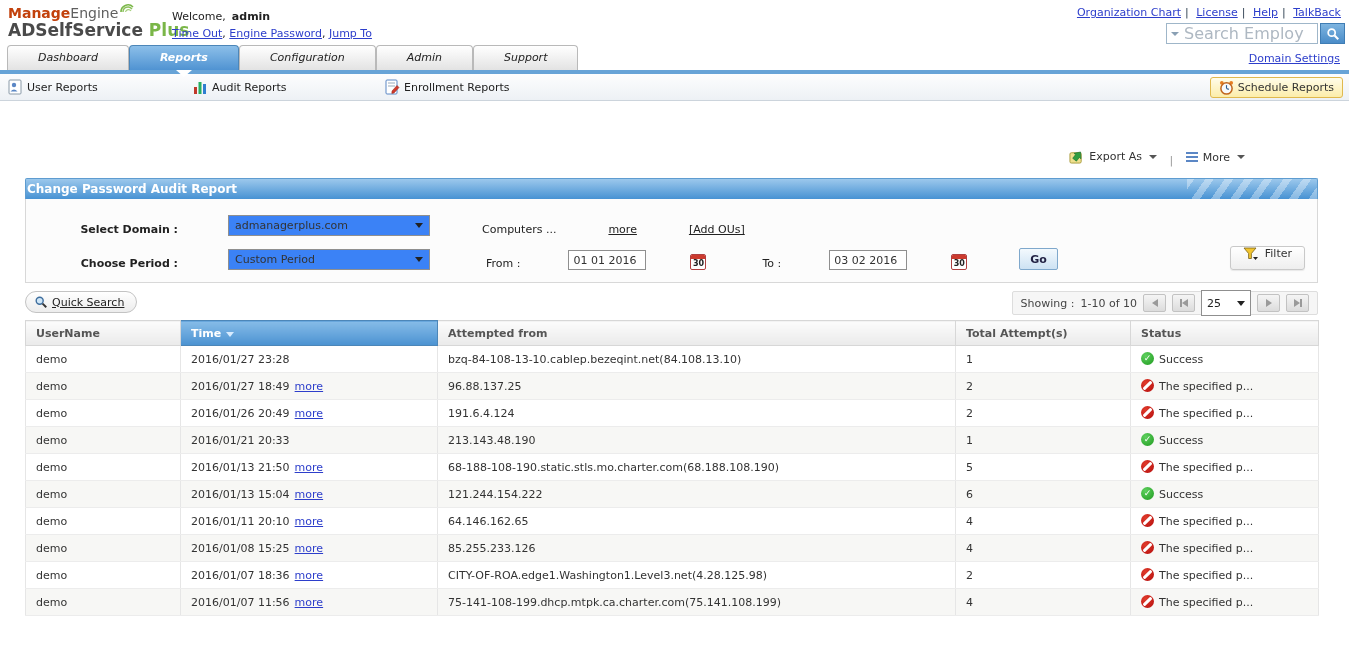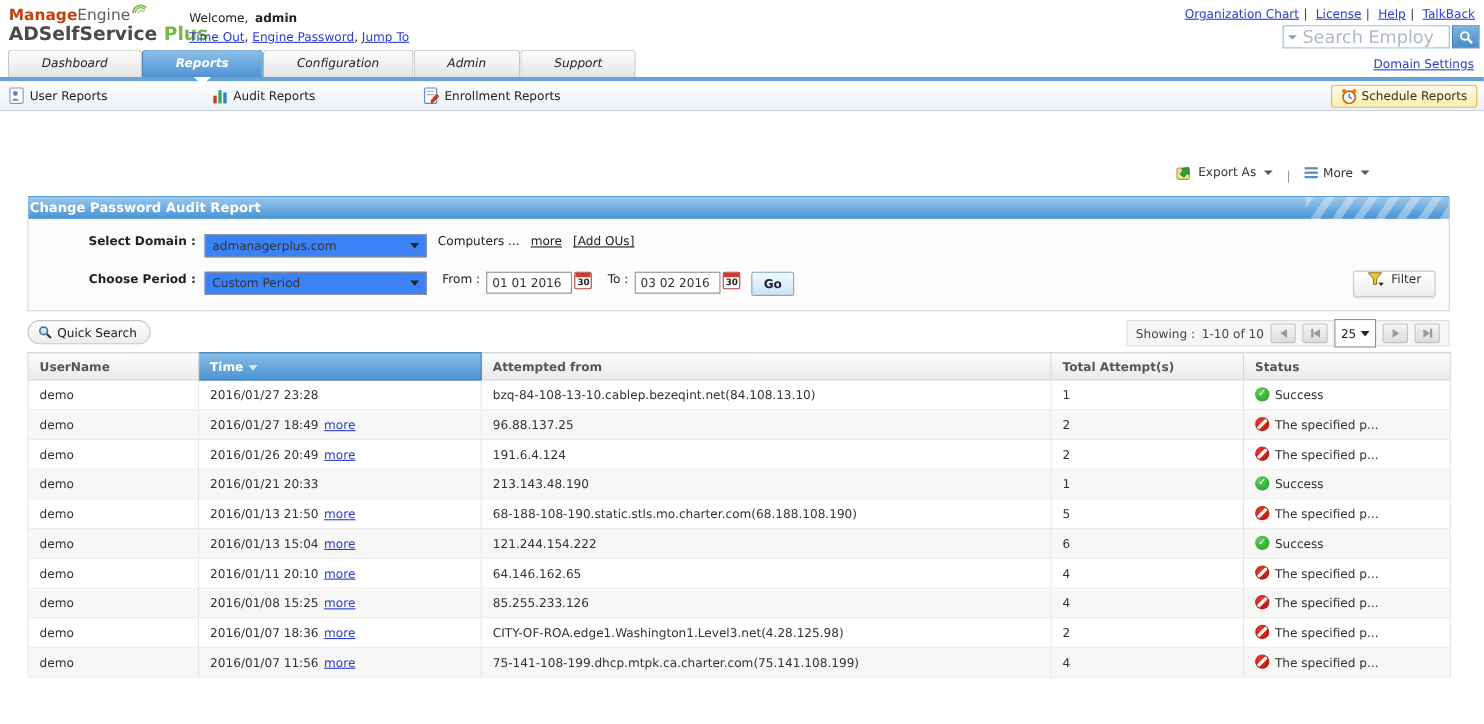--- a/index.html
+++ b/index.html
@@ -51,46 +51,46 @@
   .dcaret { width:0;height:0;border-left:4px solid transparent;border-right:4px solid transparent;border-top:4px solid #555; display:inline-block; margin-left:2px;}
 
   
   .panel { margin:9px 31px 0 25px; }
   .panel-title { height:21px; line-height:21px; border-radius:2px 2px 0 0; position:relative; overflow:hidden;
         background:linear-gradient(#9cc8ec,#4792d3); border:1px solid #5e9cd0; border-bottom:none; }
   .panel-title span { color:#fff; font-weight:bold; font-size:12px; margin-left:1px; }
   .panel-title::after { content:""; position:absolute; right:0; top:0; width:130px; height:100%;
         background:repeating-linear-gradient(-55deg, rgba(255,255,255,.35) 0 7px, rgba(255,255,255,0) 7px 16px); }
   .form-box { border:1px solid #d8d8d8; border-top:none; background:#fcfcfc; padding:14px 0 12px; position:relative; }
-  .form-row { display:flex; align-items:flex-start; height:23px; }
+  .form-row { display:flex; align-items:flex-end; height:23px;gap:42px; }
   .form-row + .form-row { margin-top:11px; }
   .flabel { width:152px; text-align:right; font-weight:bold; color:#222; margin-right:8px; }
   .fake-select { width:202px; height:21px; border:1px solid #8f8f8f; background:#3b82f6; display:flex; align-items:center; justify-content:space-between; padding:0 6px; cursor:pointer; }
   .fake-select .scaret { width:0;height:0;border-left:4px solid transparent;border-right:4px solid transparent;border-top:5px solid #222; }
   .computers { margin-left:10px; color:#222; }
   .fr-label { font-weight:normal; color:#222; margin:0 6px 0 14px; }
   .date-input { width:78px; height:20px; border:1px solid #8f8f8f; background:#fff; padding:0 4px; font-family:inherit; font-size:11px; color:#333; }
   .cal { width:16px; height:16px; border:1px solid #b04040; border-radius:2px; background:#fff; display:inline-block; margin-left:2px; position:relative; cursor:pointer; overflow:hidden; vertical-align:middle;}
   .cal::before { content:""; position:absolute; top:0; left:0; right:0; height:4px; background:#cc3b2e; }
   .cal .d { position:absolute; bottom:0; left:0; right:0; text-align:center; font-size:8px; font-weight:bold; color:#222; line-height:11px; }
   .go-btn { height:22px; margin-left:10px; padding:0 10px; border:1px solid #7fa8cc; border-radius:2px; background:linear-gradient(#f3f9fd,#cde2f3); font-weight:bold; color:#224; cursor:pointer; font-family:inherit; font-size:11px; }
   .filter-btn { position:absolute; right:12px; bottom:12px; height:24px; display:inline-flex; align-items:flex-start; gap:6px; padding:0 12px;
         border:1px solid #c9c9c9; border-radius:3px; background:linear-gradient(#ffffff,#eeeeee); box-shadow:0 1px 1px rgba(0,0,0,.08); cursor:pointer; color:#333; }
 
   
   .listing-bar { margin-top:8px; height:25px; position:relative; }
   .qs-btn { position:absolute; left:0; top:0; height:22px; display:inline-flex; align-items:center; gap:4px; padding:0 12px 0 8px;
-        border:1px solid #c3c3c3; border-radius:11px; background:linear-gradient(#ffffff,#ececec); cursor:pointer; color:#222; }
+        border:1px solid #c3c3c3; border-radius:11px; background:linear-gradient(#ffffff,#ececec); cursor:pointer; color:#222;text-decoration:underline; }
   .pagerwrap { position:absolute; right:0; top:0; height:24px; display:flex; align-items:center; gap:6px;
         border:1px solid #ddd; border-radius:2px; background:#f6f6f6; padding:0 8px; color:#444; }
   .pager-btn { width:23px; height:18px; border:1px solid #c2c2c2; border-radius:2px; background:linear-gradient(#f5f5f5,#dcdcdc); display:inline-flex; align-items:center; justify-content:center; cursor:default; }
   .tri-l { width:0;height:0;border-top:4px solid transparent;border-bottom:4px solid transparent;border-right:6px solid #9a9a9a; }
   .tri-r { width:0;height:0;border-top:4px solid transparent;border-bottom:4px solid transparent;border-left:6px solid #9a9a9a; }
   .bar-v { width:2px; height:8px; background:#9a9a9a; }
-  .size-select { width:38px; height:20px; border:1px solid #8f8f8f; background:#fff; display:inline-flex; align-items:center; justify-content:space-between; padding:12px 5px; cursor:pointer; color:#222; }
+  .size-select { width:50px; height:20px; border:1px solid #8f8f8f; background:#fff; display:inline-flex; align-items:center; justify-content:space-between; padding:12px 5px; cursor:pointer; color:#222; }
   .size-select .scaret { width:0;height:0;border-left:4px solid transparent;border-right:4px solid transparent;border-top:5px solid #222; }
 
   
   table.audit { width:100%; border-collapse:collapse; table-layout:fixed; margin-top:4px; }
   .audit th { height:25px; background:linear-gradient(#fcfcfc,#eaeaea); border:1px solid #d7d7d7; border-left:none; text-align:left; padding-left:10px; color:#555; font-size:11px; }
   .audit th:first-child { border-left:1px solid #d7d7d7; }
   .audit th.sorted { background:linear-gradient(#86bce8,#4b92d1); color:#fff; border-color:#4c86b8; }
   .sort-car { width:0;height:0;border-left:4px solid transparent;border-right:4px solid transparent;border-top:5px solid #d8ecff; display:inline-block; margin-left:5px; }
   .audit td { height:27px; padding-left:10px; border-right:1px solid #e6e6e6; border-bottom:1px solid #ececec; color:#333; overflow:hidden; white-space:nowrap; }
   .audit td:first-child { border-left:1px solid #e6e6e6; }

